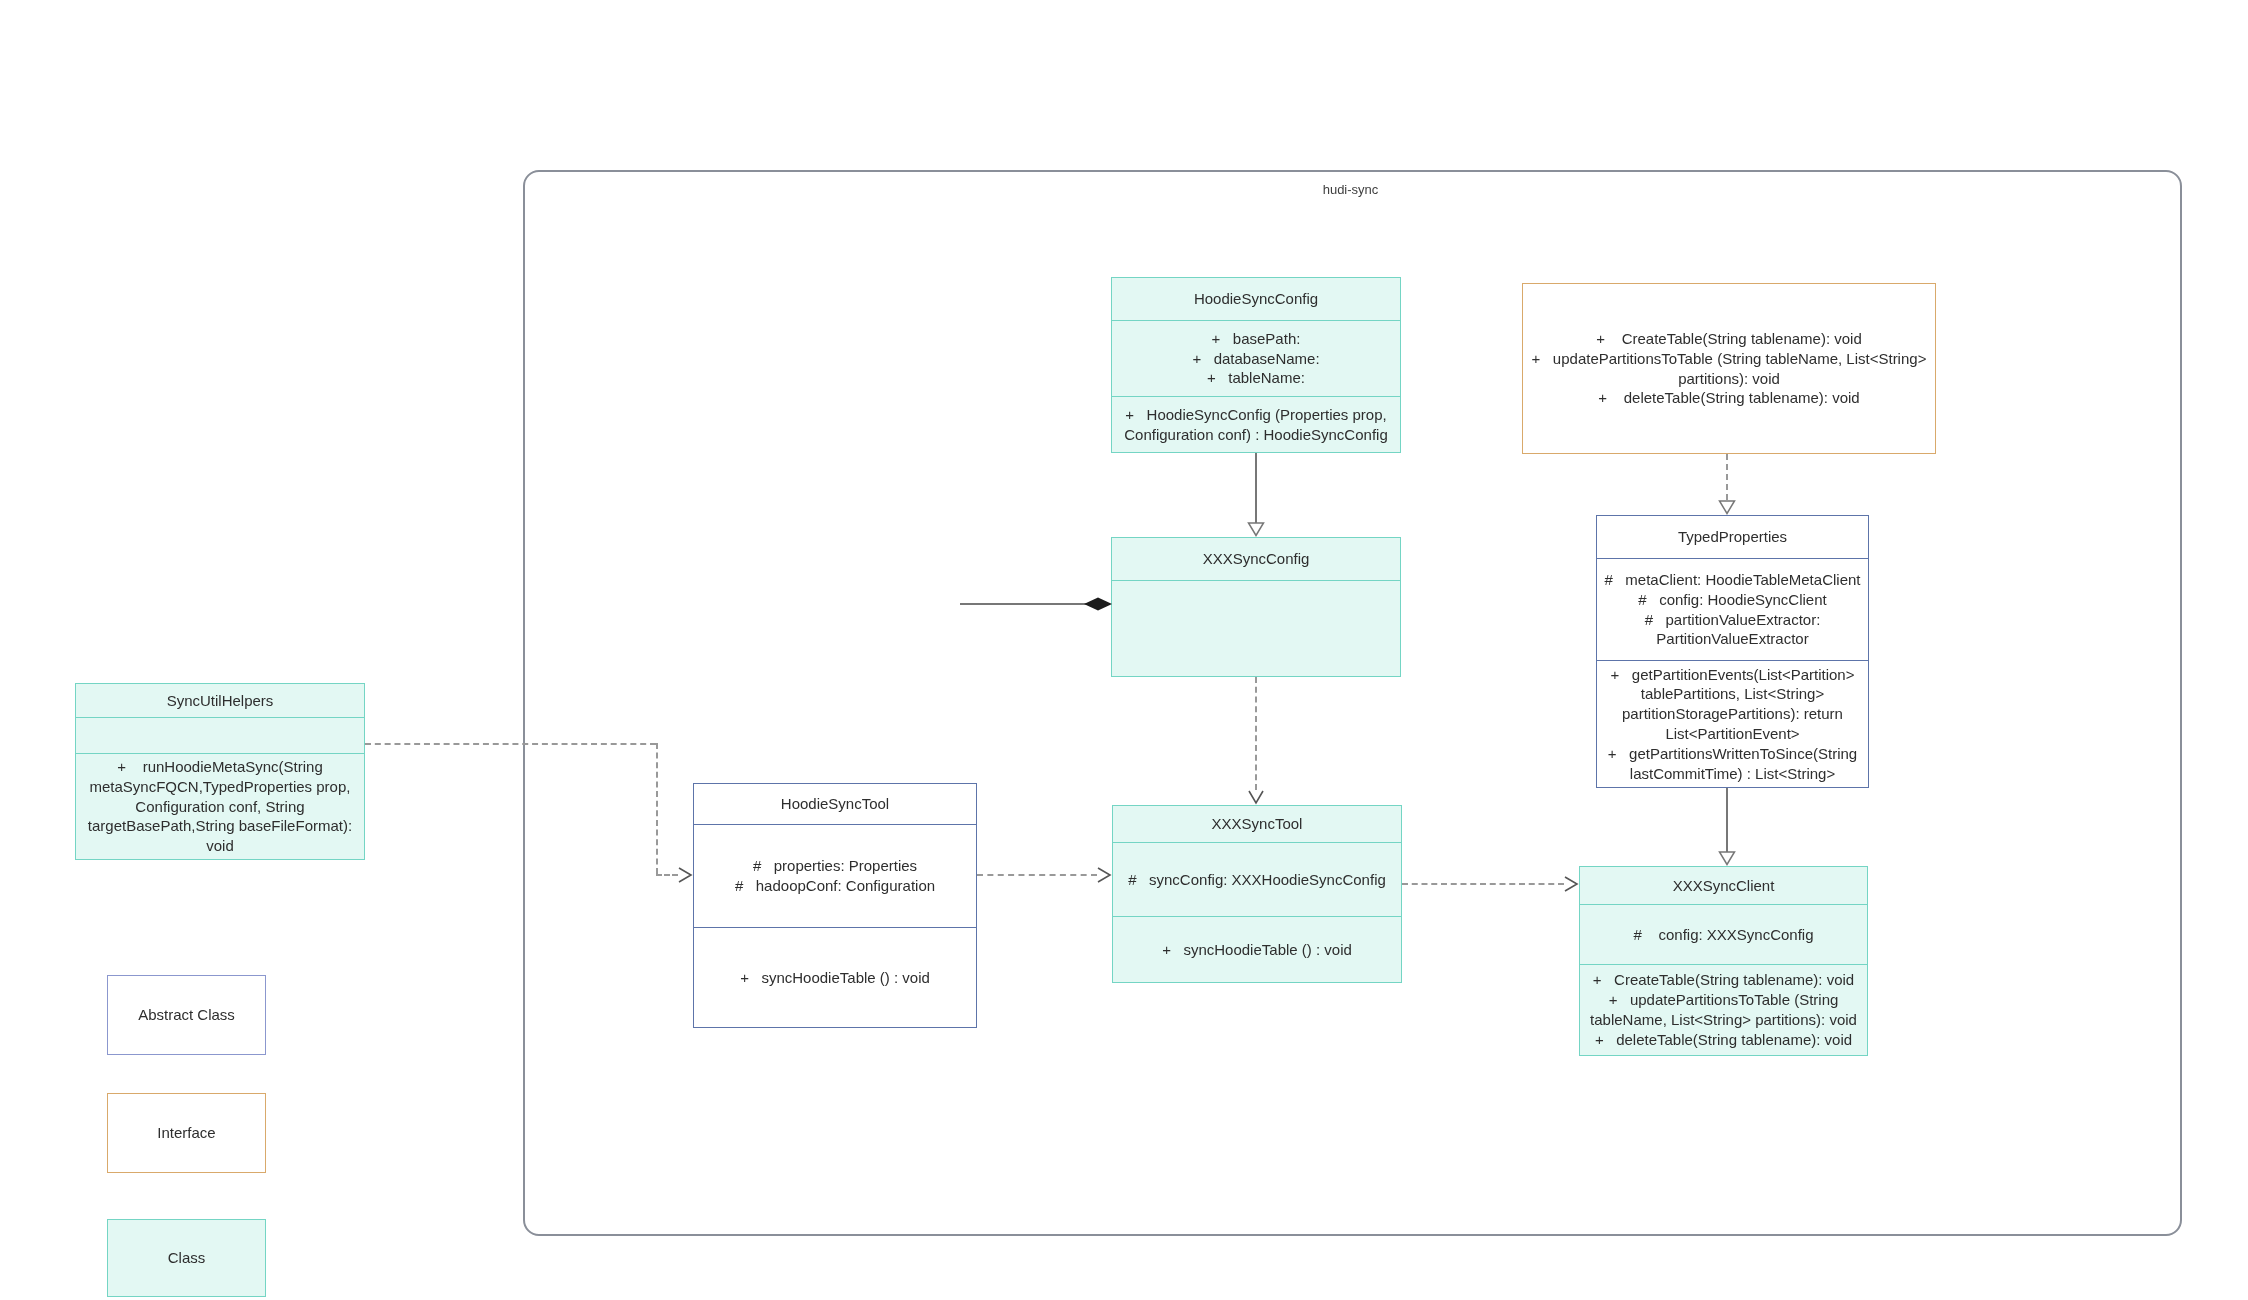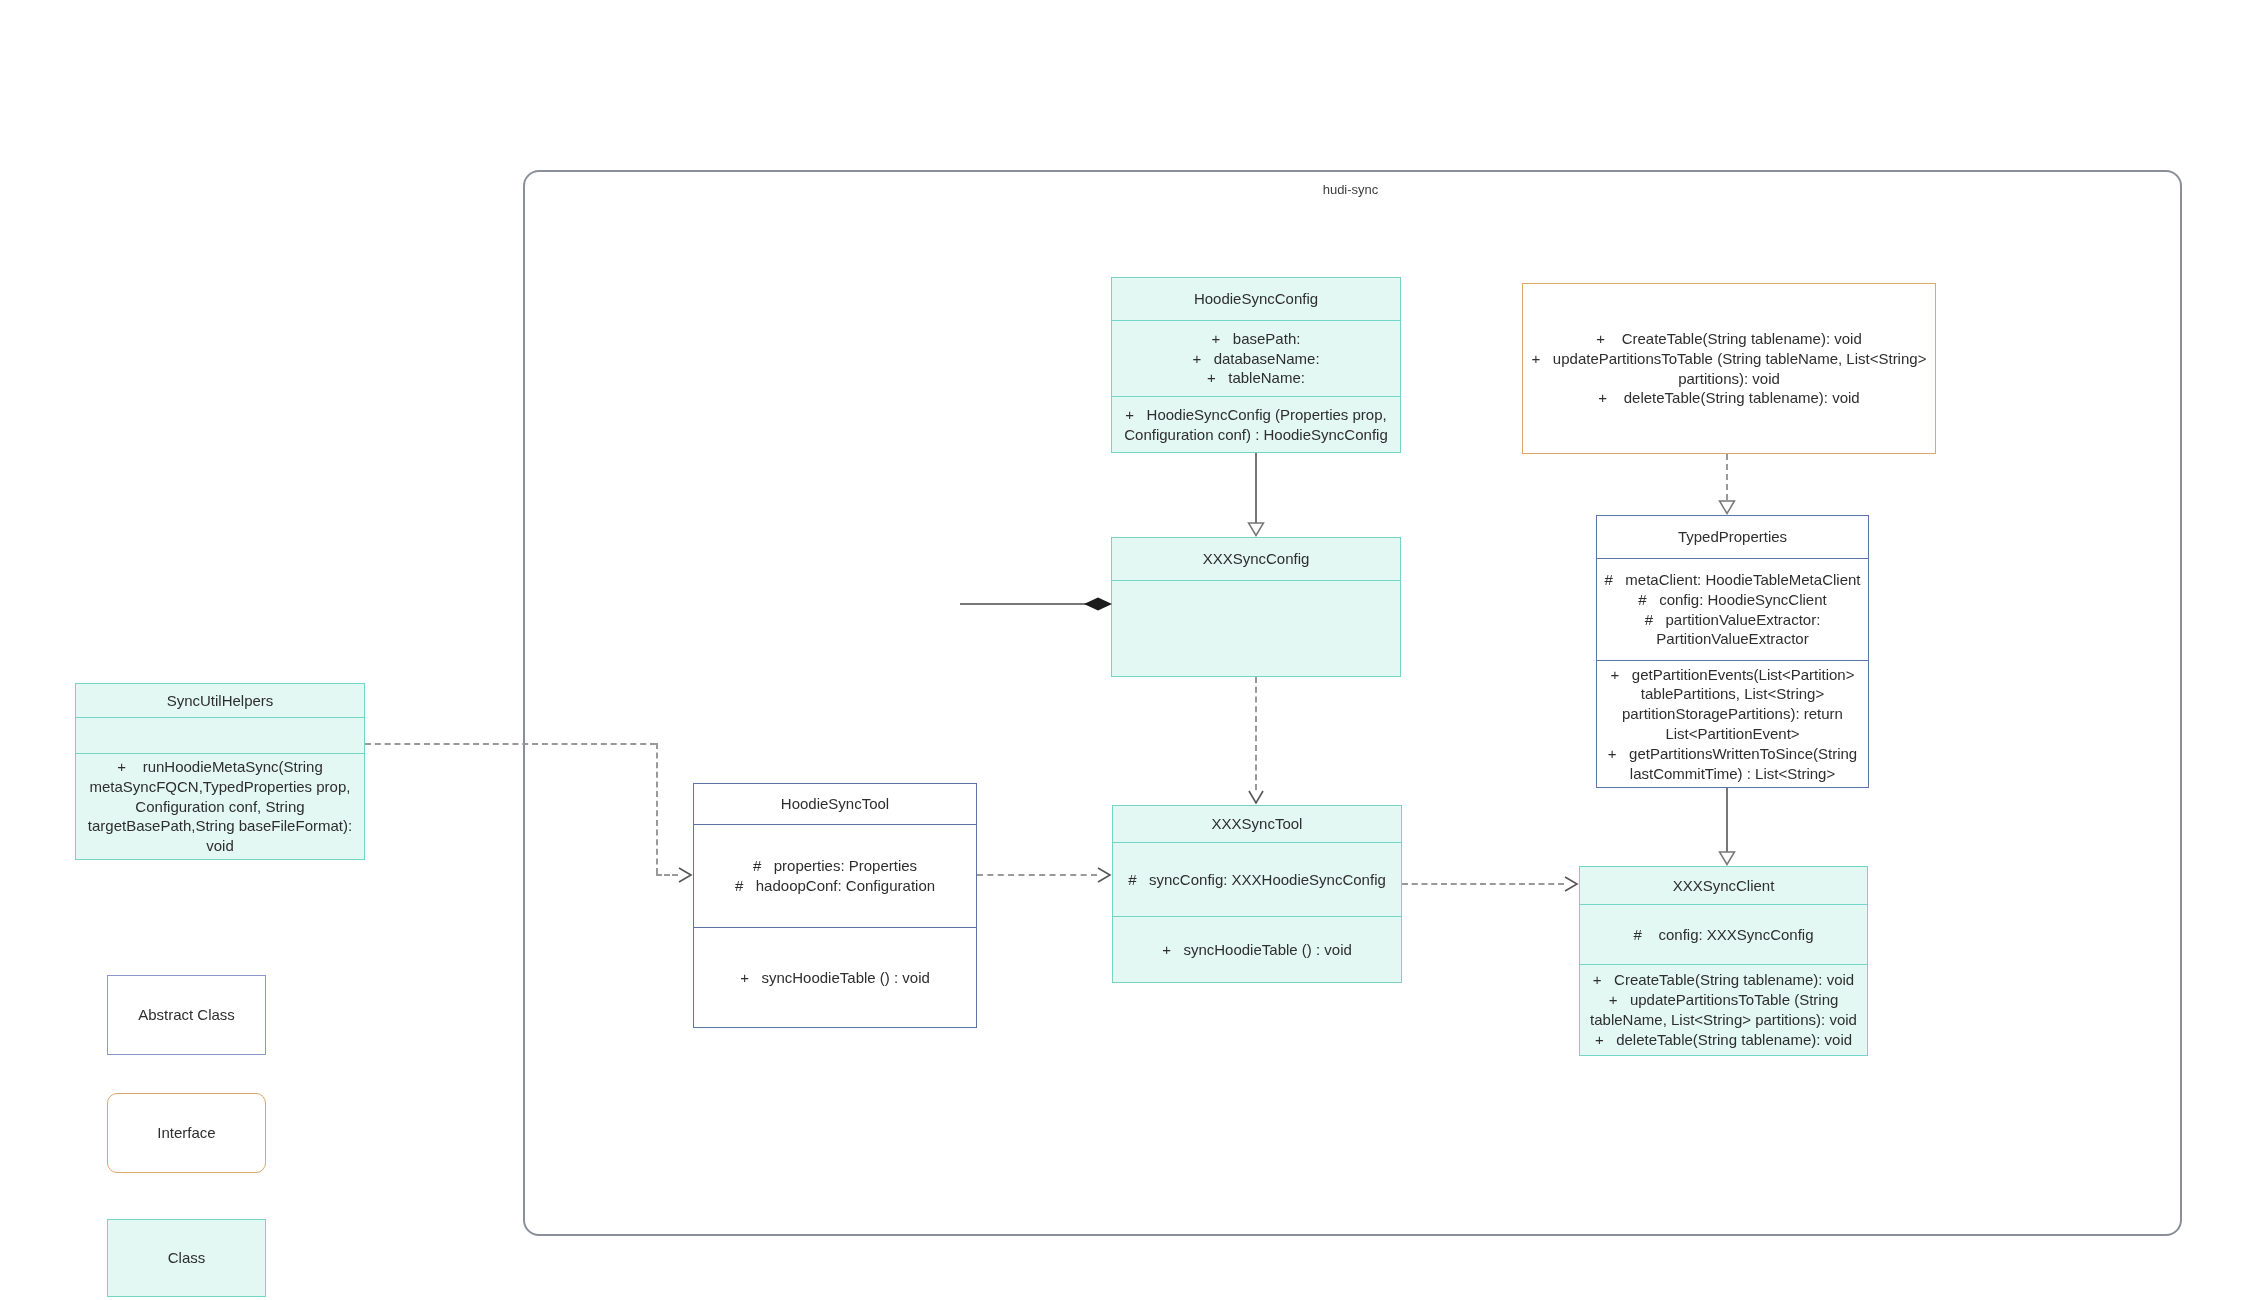--- a/index.html
+++ b/index.html
@@ -114,21 +114,21 @@
 
   <div class="abs uml-box teal" style="left:1579px; top:866px; width:289px; height:190px;">
     <div style="height:37px;">XXXSyncClient</div>
     <div style="height:60px;">#&nbsp;&nbsp;&nbsp;&nbsp;config: XXXSyncConfig</div>
     <div>+&nbsp;&nbsp;&nbsp;CreateTable(String tablename): void
 +&nbsp;&nbsp;&nbsp;updatePartitionsToTable (String tableName, List&lt;String&gt; partitions): void
 +&nbsp;&nbsp;&nbsp;deleteTable(String tablename): void</div>
   </div>
 
   <div class="abs cell legend-abstract" style="left:107px; top:975px; width:159px; height:80px;">Abstract Class</div>
-  <div class="abs cell legend-interface" style="left:107px; top:1093px; width:159px; height:80px;border-radius:10px;">Interface</div>
+  <div class="abs cell legend-interface" style="left:107px; top:1093px; width:159px; height:80px;">Interface</div>
   <div class="abs cell legend-class" style="left:107px; top:1219px; width:159px; height:78px;">Class</div>
 
   <div class="abs v-line" style="left:1255px; top:453px; height:70px;"></div>
   <svg class="abs" style="left:1247px; top:522px;" width="18" height="15">
     <polygon points="1.5,1 16.5,1 9,13.5" fill="#ffffff" stroke="#777777" stroke-width="1.5"></polygon>
   </svg>
 
   <div class="abs v-dash" style="left:1255px; top:677px; height:113px;"></div>
   <svg class="abs" style="left:1247px; top:789px;" width="18" height="16">
     <polyline points="2,2 9,14 16,2" fill="none" stroke="#555555" stroke-width="1.6"></polyline>

